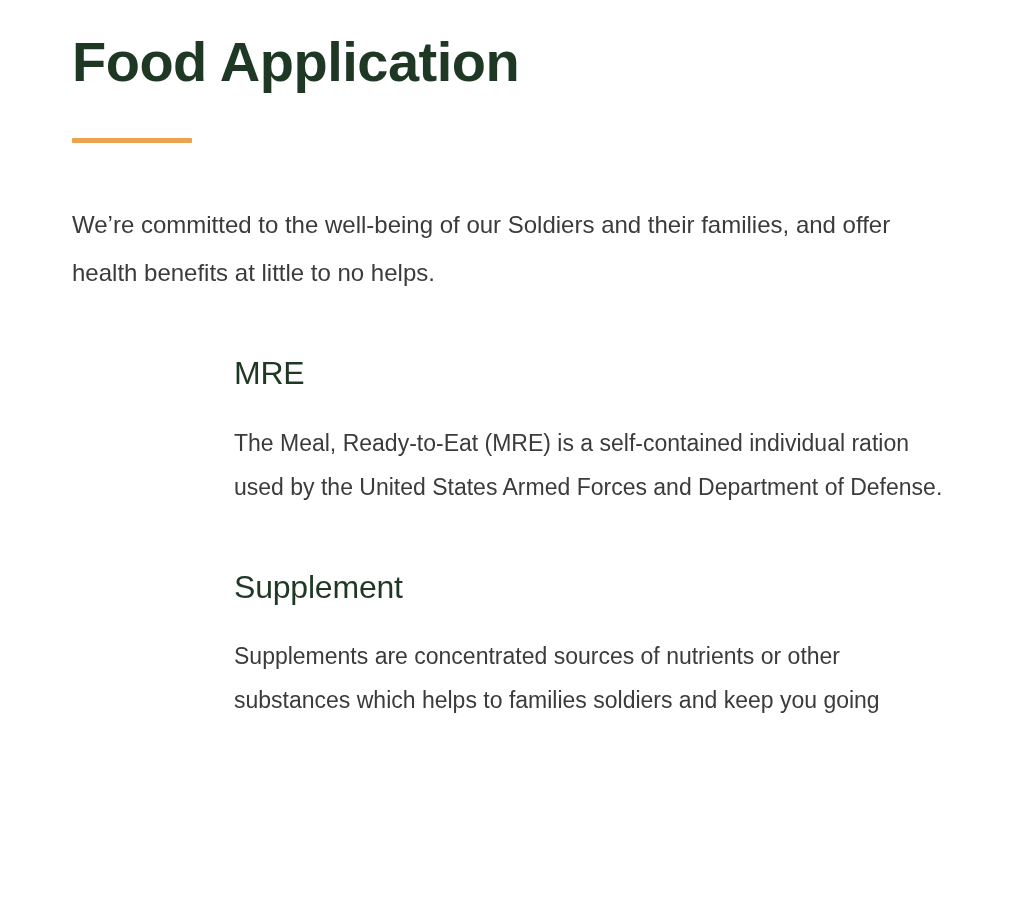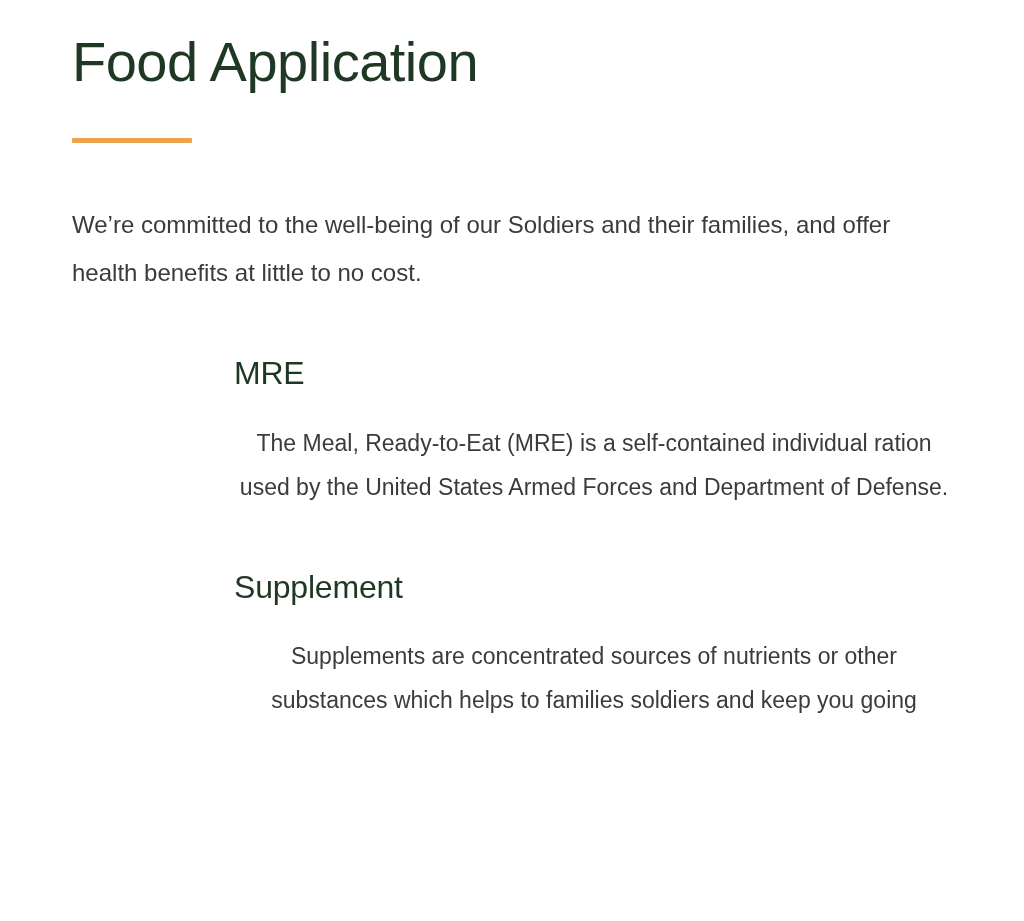--- a/index.html
+++ b/index.html
@@ -14,21 +14,21 @@
     font-family: "Liberation Sans", sans-serif;
     color: #333333;
     overflow: hidden;
   }
   .page {
     padding: 22px 70px 0 72px;
   }
   .page-title {
     font-size: 56px;
     line-height: 1.15;
-    font-weight: normal;
+    font-weight: bold;
     color: #1e3823;
     letter-spacing: -0.5px;
     margin: 0;
     padding-top: 8px;
   }
   .title-rule {
     width: 120px;
     height: 5px;
     background: #eda24f;
     margin: 44px 0 0 0;
@@ -56,33 +56,32 @@
     margin: 0 0 28px 0;
     line-height: 1.2;
     letter-spacing: -0.2px;
   }
   .section-body {
     font-size: 23px;
     line-height: 1.93;
     color: #3b3b3b;
     max-width: 770px;
     margin: 0;
-    text-align: center;
   }
 </style>
 </head>
 <body>
 
 <div class="page">
 
   <h1 class="page-title">Food Application</h1>
 
   <div class="title-rule"></div>
 
-  <p class="intro">We’re committed to the well-being of our Soldiers and their families, and offer health benefits at little to no cost.</p>
+  <p class="intro">We’re committed to the well-being of our Soldiers and their families, and offer health benefits at little to no helps.</p>
 
   <div class="sections">
 
     <div class="section">
       <h2 class="section-title">MRE</h2>
       <p class="section-body">The Meal, Ready-to-Eat (MRE) is a self-contained individual ration used by the United States Armed Forces and Department of Defense.</p>
     </div>
 
     <div class="section">
       <h2 class="section-title">Supplement</h2>

